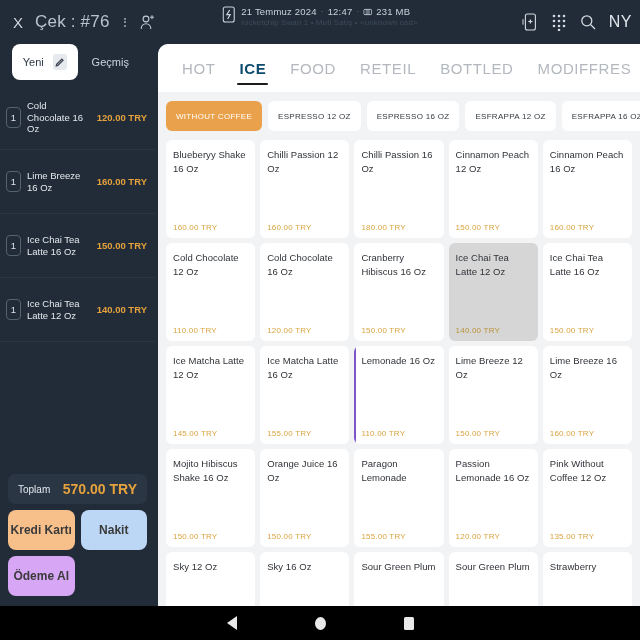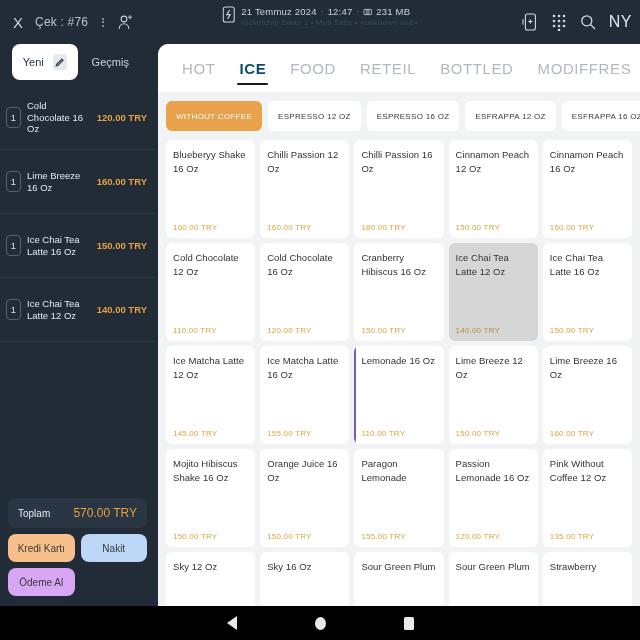--- a/index.html
+++ b/index.html
@@ -26,21 +26,21 @@
     align-items: center;
     padding: 0 10px;
     position: relative;
   }
   .sb-left { display: flex; align-items: center; gap: 9px; }
   .sb-close {
     color: #cfd6de; font-size: 15px; line-height: 1;
     padding: 2px 3px;
   }
   .sb-check {
-    color: #b9c3ce; font-size: 12px; letter-spacing: .2px;
+    color: #b9c3ce; font-size: 17px; letter-spacing: .2px;
     display: flex; align-items: center; gap: 13px;
   }
   .sb-dots3 {
     display: inline-flex; flex-direction: column; gap: 1.5px;
     margin-left: 1px;
   }
   .sb-dots3 i { width: 2px; height: 2px; background: #9fabb8; border-radius: 50%; display: block;}
   .sb-personadd { margin-left: 4px; }
 
   .sb-center {
@@ -121,31 +121,31 @@
 
   .totalbox {
     margin: 6px 8px 6px 8px;
     background: #2b3644;
     border-radius: 7px;
     height: 30px;
     display: flex; align-items: center; justify-content: space-between;
     padding: 0 10px;
   }
   .total-label { color: #e3e8ee; font-size: 10px; }
-  .total-value { color: #e6a23c; font-size: 12px; font-weight: 400; }
+  .total-value { color: #e6a23c; font-size: 14px; font-weight: 700; }
 
   .paybtns {
     padding: 0 8px 10px 8px;
     display: flex; flex-wrap: wrap; gap: 6px;
   }
   .paybtn {
     flex: 0 0 calc(50% - 3px);
-    height: 28px; border-radius: 8px;
+    height: 40px; border-radius: 8px;
     display: flex; align-items: center; justify-content: center;
-    font-size: 10px; color: #3a3a3a;
+    font-size: 12px; color: #3a3a3a; font-weight: bold;
   }
   .pb-credit { background: #f7c08a; }
   .pb-cash   { background: #bcd6f5; }
   .pb-take   { background: #d7a6f5; }
 
   
   .rightpanel {
     flex: 1; min-width: 0;
     background: #f2f3f5;
     display: flex; flex-direction: column;

